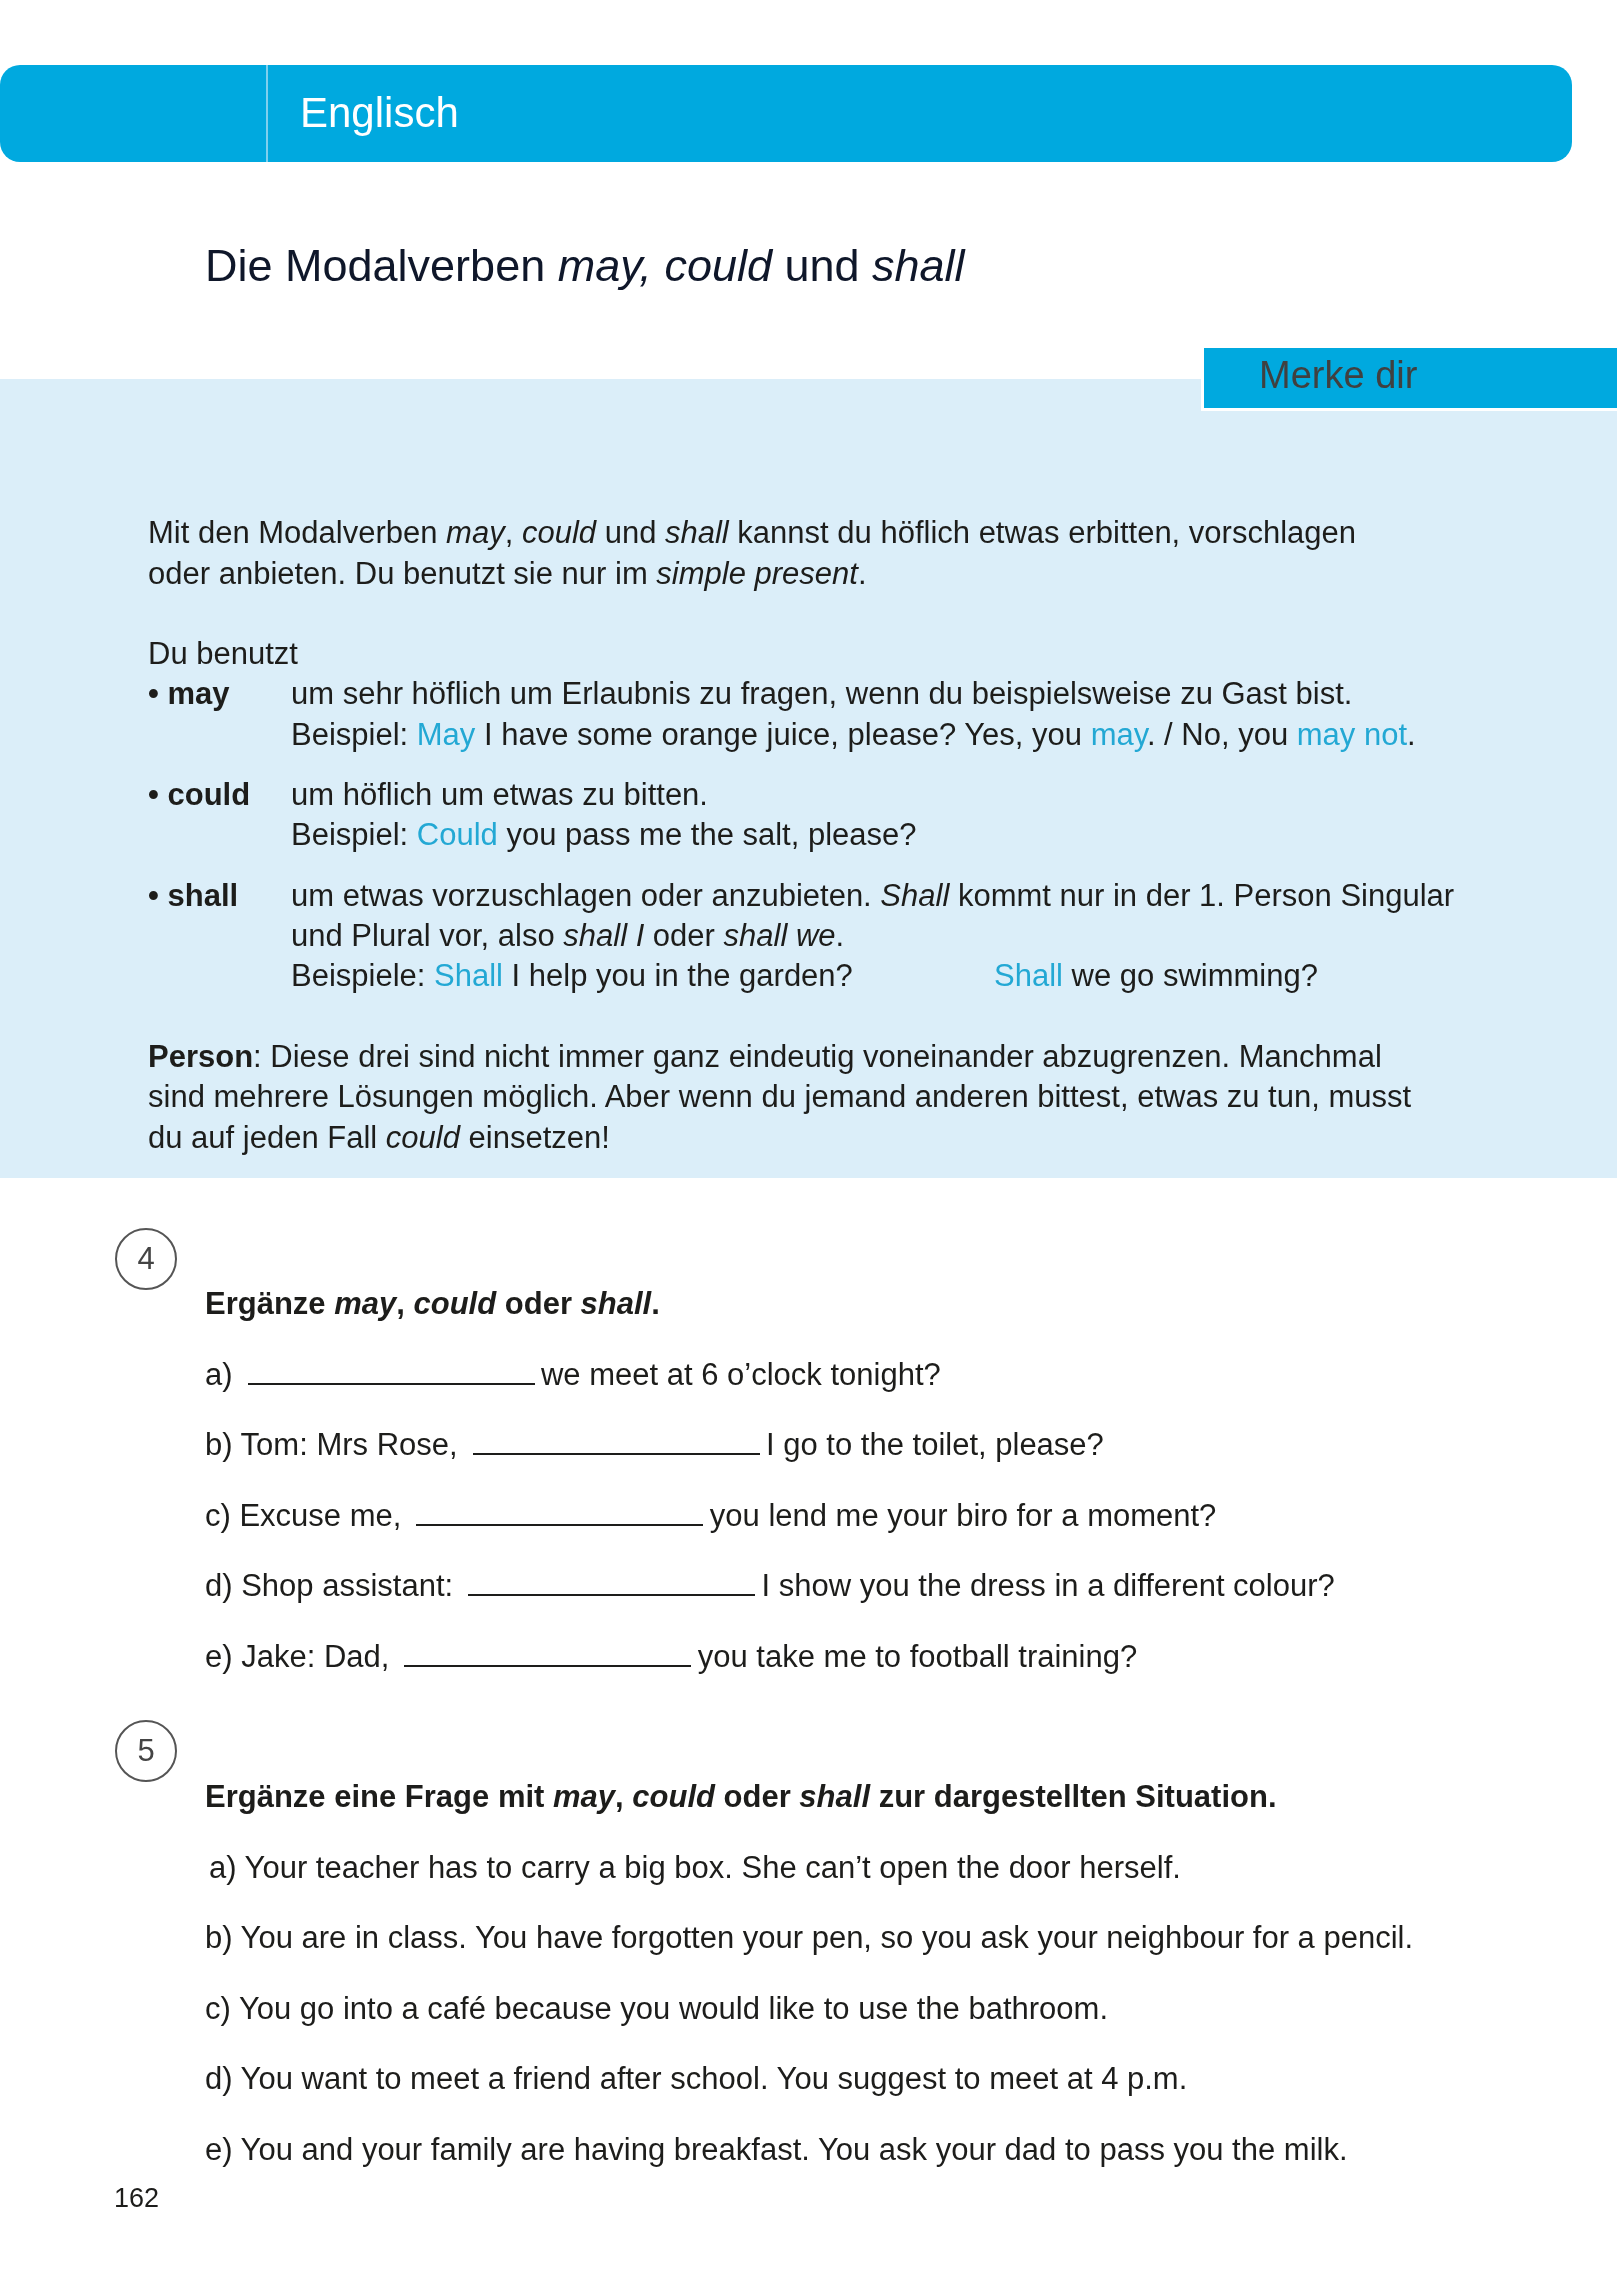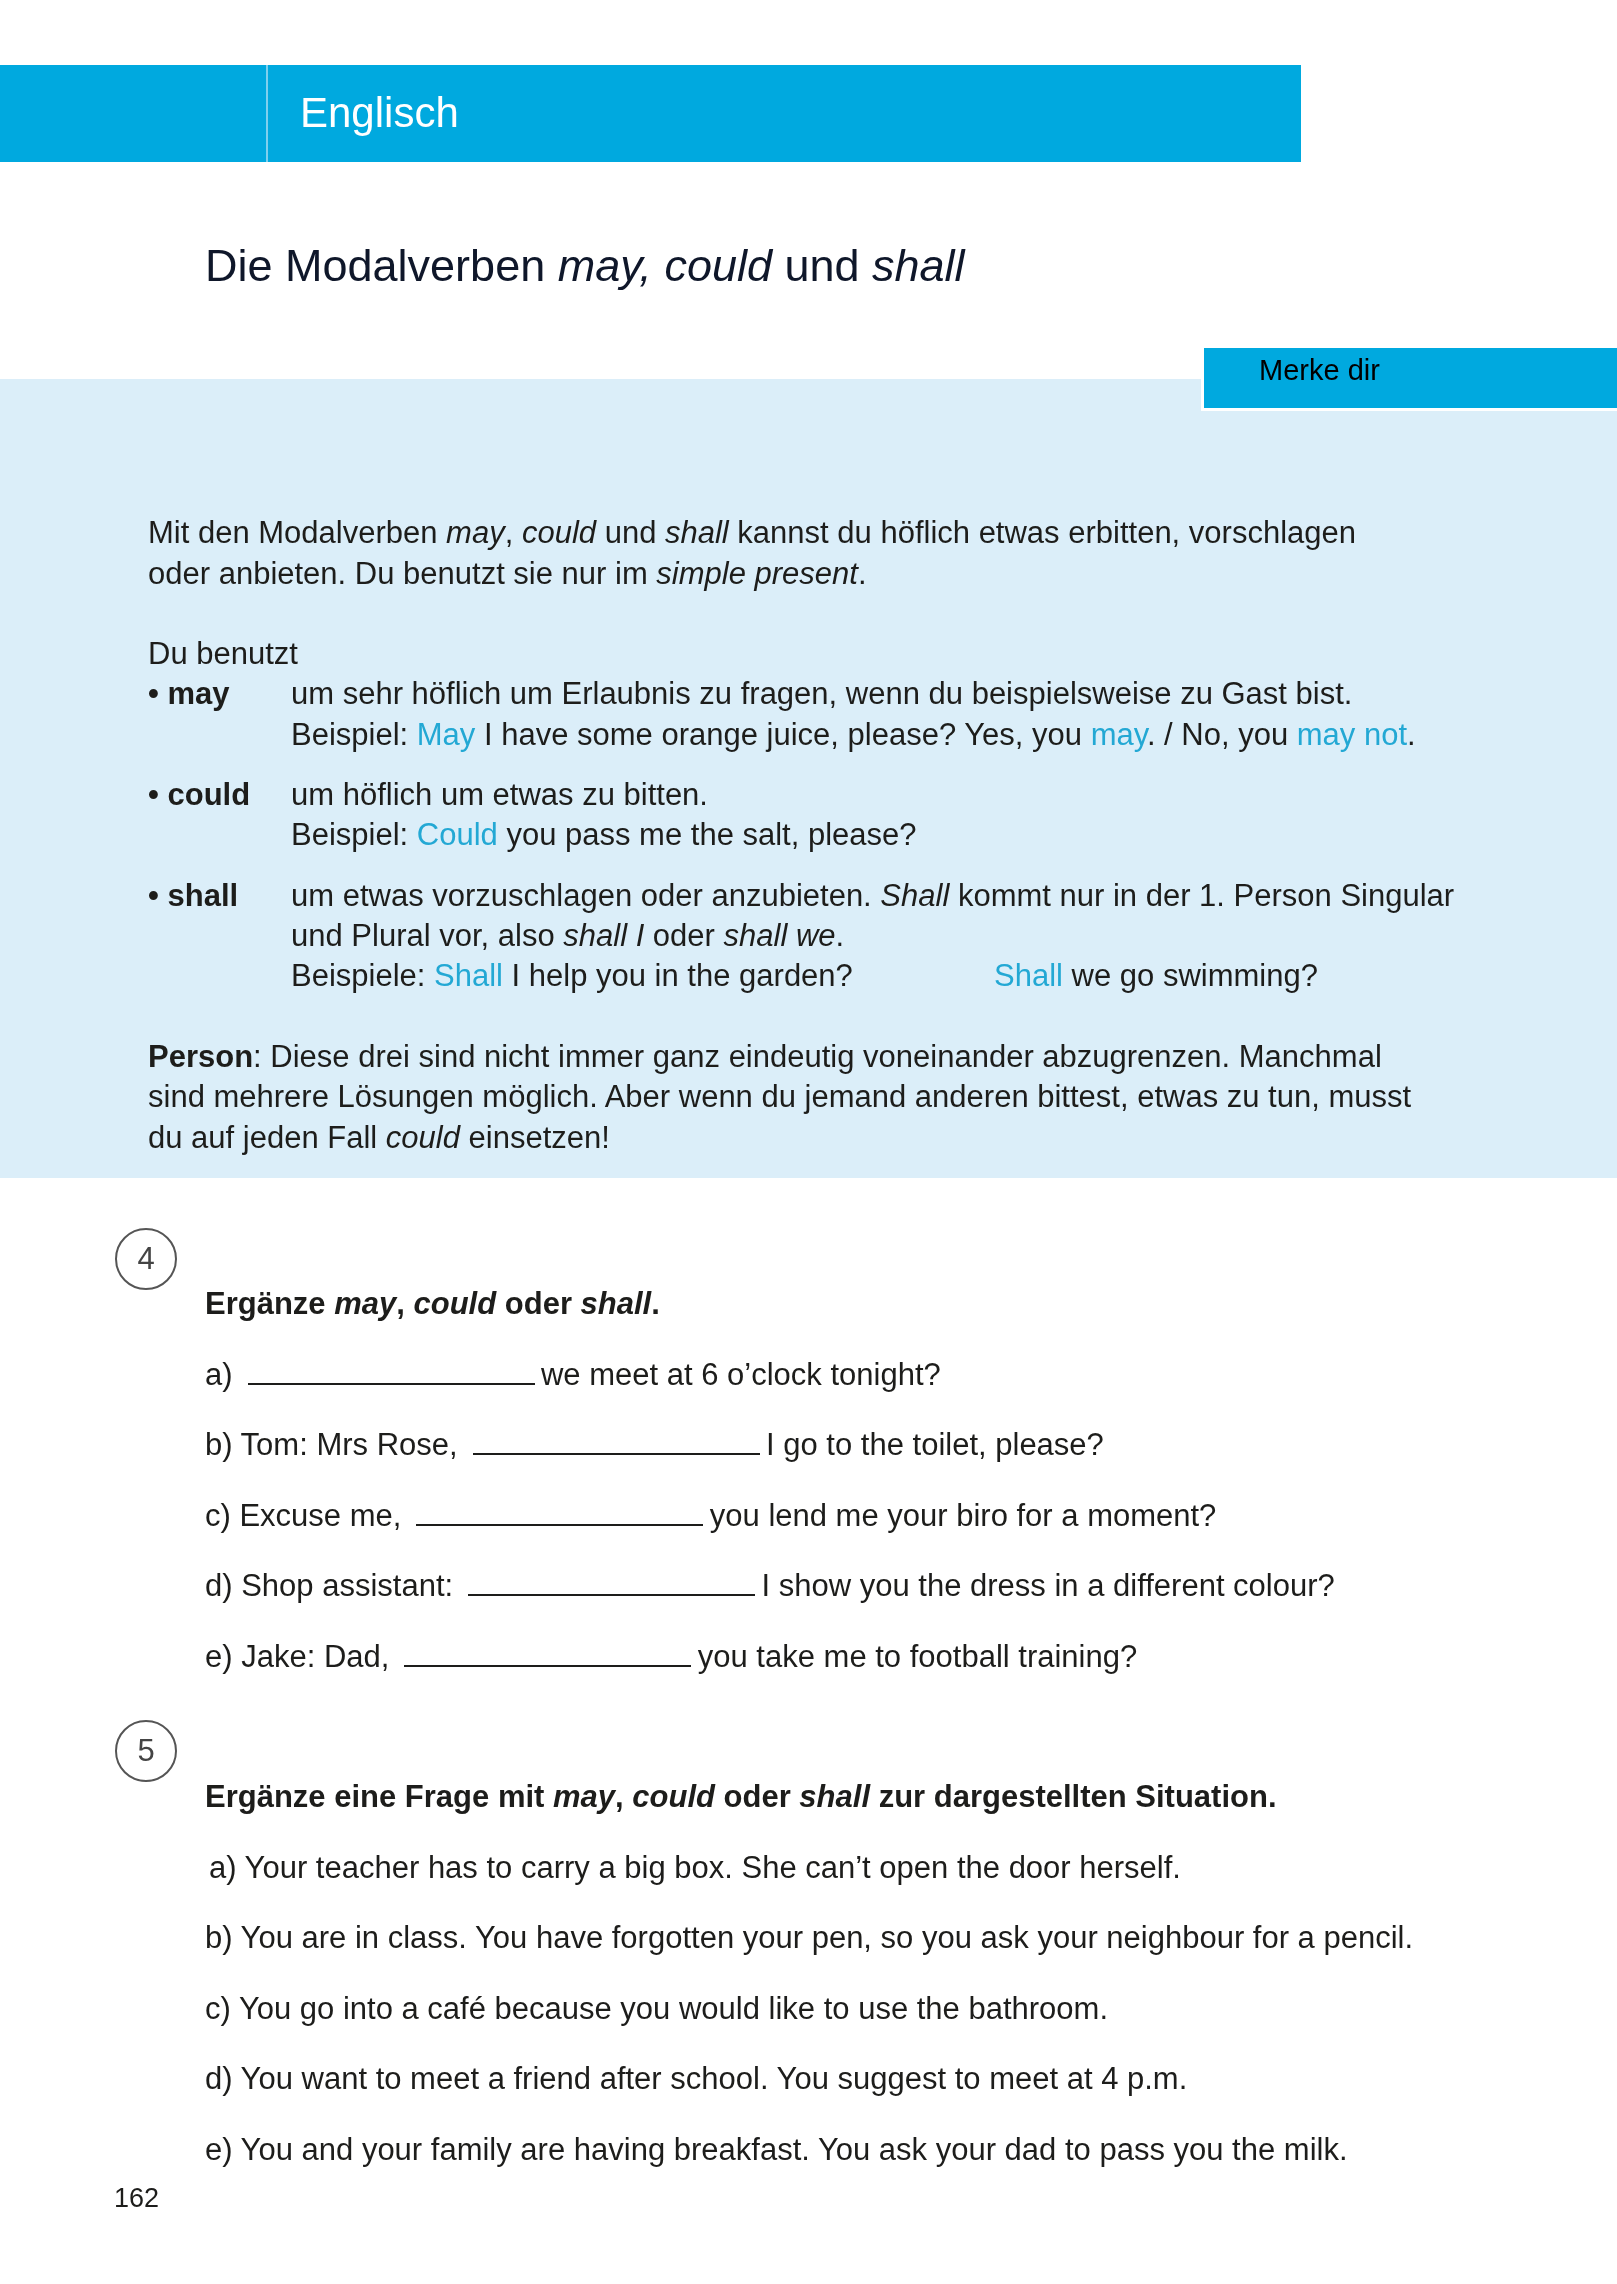--- a/index.html
+++ b/index.html
@@ -1,23 +1,23 @@
 <!DOCTYPE html>
 <html style="font-size:13px"><head>
 <meta charset="utf-8">
 <style>
 html,body{margin:0;padding:0;}
 body{width:1618px;height:2284px;position:relative;background:#fff;font-family:"Liberation Sans",sans-serif;color:#1d1d1b;overflow:hidden;}
-.hdr{position:absolute;left:0;top:65px;width:1301px;height:97px;background:#00a9df;}
+.hdr{position:absolute;left:0;top:65px;width:1572px;height:97px;background:#00a9df;border-radius:20px;}
 .hdr .div{position:absolute;left:266px;top:0;width:2.4px;height:97px;background:#7fd0ee;}
 .hdr .t{position:absolute;left:300px;top:24px;font-size:42px;color:#fff;}
 .title{position:absolute;left:205px;top:240px;font-size:45px;color:#0f172a;}
 .panel{position:absolute;left:0;top:379px;width:1618px;height:799px;background:#dbeef9;}
 .merke{position:absolute;left:1201px;top:348px;width:417px;height:60px;background:#00a9df;border-left:3.2px solid #fff;border-bottom:3.2px solid #fff;}
-.merke span{position:absolute;left:55px;top:6.4px;font-size:29px;color:#000000;}
+.merke span{position:absolute;left:55px;top:6.4px;font-size:38px;color:#404040;}
 .txt{position:absolute;font-size:31px;line-height:40px;white-space:nowrap;margin-top:46px;}
 .hl{color:#23a8d4;}
 .b{font-weight:bold;}
 .circ{position:absolute;width:58px;height:58px;border:2.4px solid #555;border-radius:50%;font-size:31px;text-align:center;line-height:58px;color:#444;}
 .line{display:inline-block;width:287px;border-bottom:2.4px solid #1d1d1b;margin:0 6.4px;vertical-align:baseline;}
 .pg{position:absolute;left:114px;top:2183px;font-size:27px;text-align:right;}
 </style>
 </head>
 <body>
 

